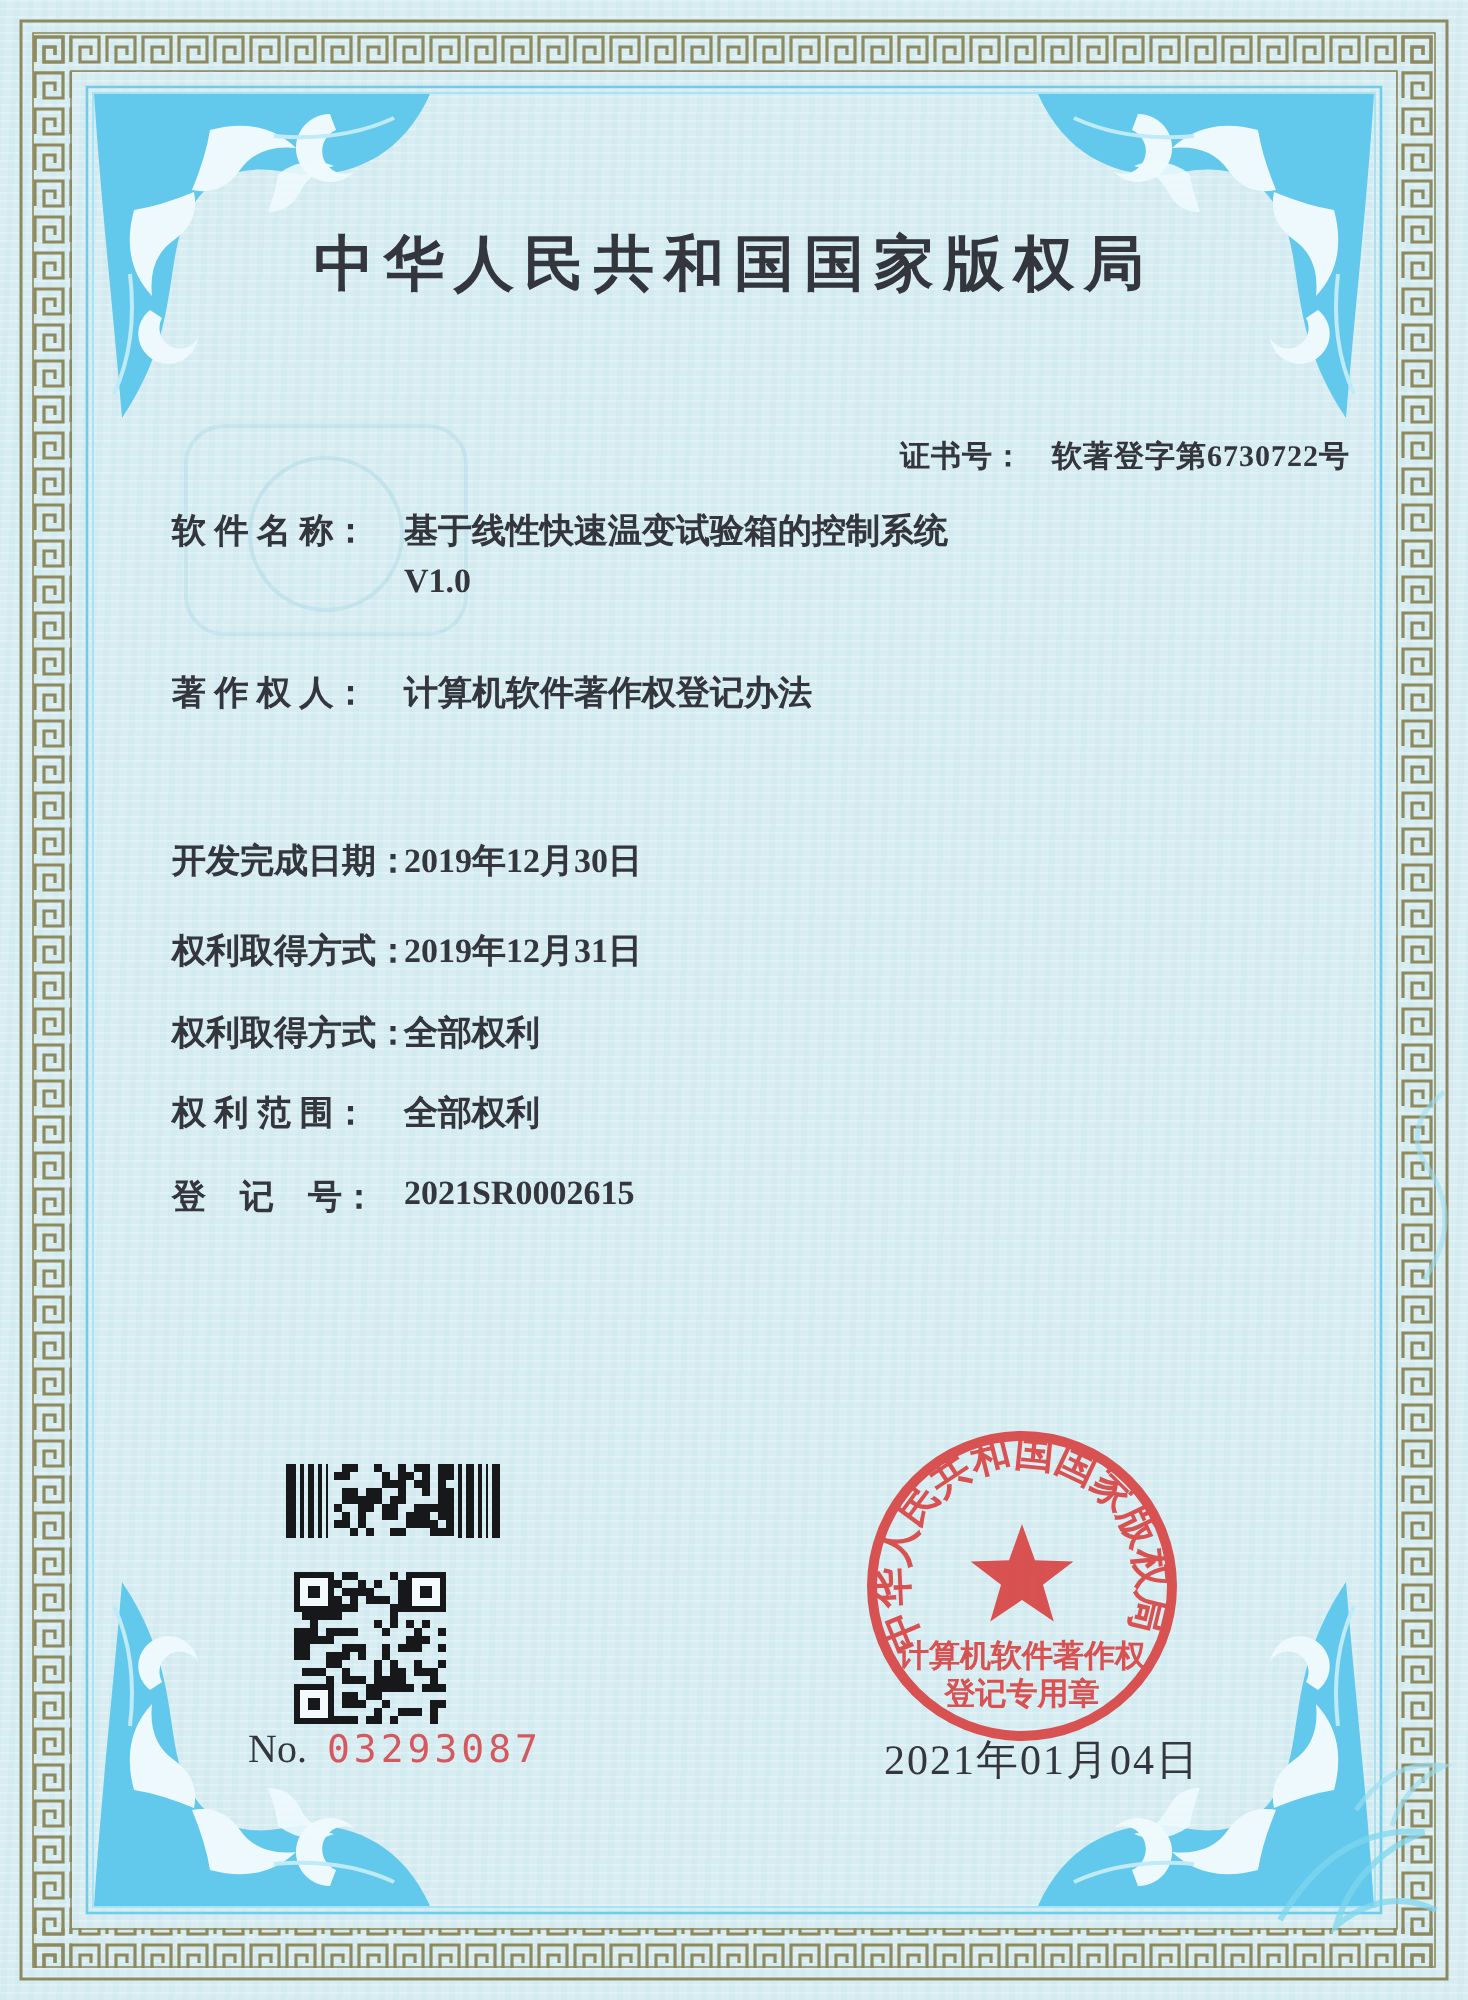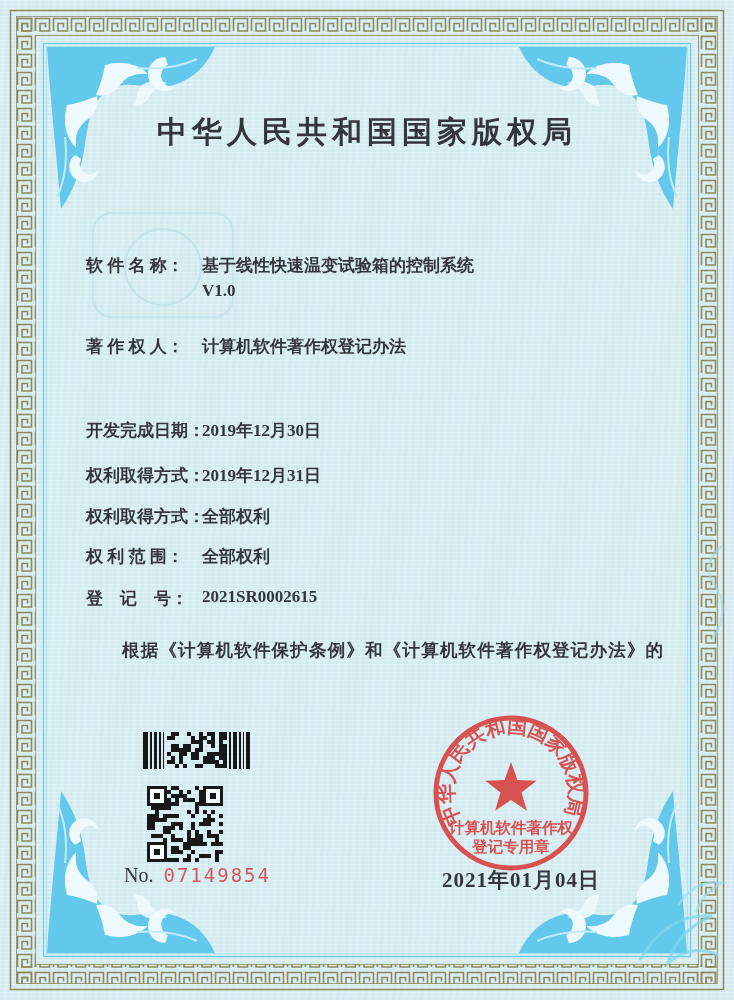--- a/index.html
+++ b/index.html
@@ -28,21 +28,21 @@
   
   .barcode{left:143px;top:732px;width:107px;height:37px;}
   .barcode .bar,[data-noise] b{position:absolute;background:#17181a;display:block;}
   [data-noise]{position:absolute;}
   .qr{left:147px;top:786px;width:76px;height:76px;}
   .finder{position:absolute;width:14px;height:14px;background:#f3fbfd;border:3px solid #17181a;}
   .finder i{position:absolute;left:4px;top:4px;width:6px;height:6px;background:#17181a;display:block;}
   
   .serial{left:124px;top:864px;font-size:20px;white-space:nowrap;}
   .serial .num{font-family:"DejaVu Sans Mono","Liberation Mono",monospace;color:#d4595f;letter-spacing:2px;margin-left:10px;font-size:19px;}
-  .issuedate{left:442px;top:866px;font-size:21px;font-weight:700;letter-spacing:1px;}
+  .issuedate{left:442px;top:866px;font-size:21px;font-weight:400;letter-spacing:1px;}
   
   .wm{left:92px;top:212px;width:138px;height:102px;border:2px solid rgba(140,200,220,.45);border-radius:20px;opacity:.55;}
   .wm i{position:absolute;left:30px;top:14px;width:74px;height:74px;border:2px solid rgba(140,200,220,.5);border-radius:50%;display:block;}
   .seal-svg{left:430px;top:712px;}
   .border-svg{left:0;top:0;}
 </style>
 </head>
 <body>
 
 <div class="page">
@@ -86,20 +86,23 @@
       <path d="M678,905 q18,-26 44,-22 q-20,10 -26,30" stroke="#9adcf0" stroke-width="2.5" fill="none" opacity=".65"></path>
       <path d="M712,640 q20,-30 2,-56 q-14,-20 8,-38" stroke="#9adcf0" stroke-width="2.5" fill="none" opacity=".55"></path>
     </g>
   </svg>
 
   <div class="abs wm">
       <i></i>
     </div>
 
   <div class="abs issuer">中华人民共和国国家版权局</div>
+  <div class="abs certno">
+    <span>证书号：</span><span class="gap"></span><span>软著登字第6730722号</span>
+  </div>
 
   <div class="abs row" style="top:254px">
     <span class="lbl">软 件 名 称：</span>
     <span class="val">基于线性快速温变试验箱的控制系统</span>
   </div>
   <div class="abs val2" style="top:281px;left:202px">V1.0</div>
 
   <div class="abs row" style="top:335px">
     <span class="lbl">著 作 权 人：</span>
     <span class="val">计算机软件著作权登记办法</span>
@@ -123,21 +126,20 @@
   <div class="abs row" style="top:545px">
     <span class="lbl">权 利 范 围：</span>
     <span class="val">全部权利</span>
   </div>
 
   <div class="abs row" style="top:587px">
     <span class="lbl">登　记　号：</span>
     <span class="val">2021SR0002615</span>
   </div>
 
-  <div class="abs stmt" style="top:638px;left:122px">根据《计算机软件保护条例》和《计算机软件著作权登记办法》的</div>
 
   <div class="abs barcode">
     <span class="bar" style="left:0;top:0;width:5px;height:37px"></span>
     <span class="bar" style="left:7px;top:0;width:2px;height:37px"></span>
     <span class="bar" style="left:11px;top:0;width:3px;height:37px"></span>
     <span class="bar" style="left:16px;top:0;width:2px;height:37px"></span>
     <span class="bar" style="left:20px;top:0;width:1px;height:37px"></span>
     <div data-noise="15,9,4,0.55" style="left:24px;top:0;width:60px;height:37px">
         <b style="left: 4px; top: 0px; width: 4px; height: 4px;"></b>
         <b style="left: 8px; top: 0px; width: 4px; height: 4px;"></b>
@@ -398,21 +400,21 @@
       </span>
     <span class="finder" style="left:56px;top:0">
         <i></i>
       </span>
     <span class="finder" style="left:0;top:56px">
         <i></i>
       </span>
   </div>
 
   <div class="abs serial">
-    <span>No.</span><span class="num">07149854</span>
+    <span>No.</span><span class="num">03293087</span>
   </div>
 
   <svg class="abs seal-svg" width="162" height="162" viewBox="0 0 162 162">
     <g opacity="0.92">
       <circle cx="81" cy="81" r="75" fill="none" stroke="#d84545" stroke-width="5"></circle>
       <defs>
         <path id="sealArc" d="M31.8 109.7 A58 58 0 1 1 130.2 109.7" fill="none"></path>
       </defs>
       <text font-size="20.5" font-weight="700" fill="#d84545" font-family="Liberation Serif, DejaVu Serif, serif">
         <textPath href="#sealArc" textLength="238" lengthAdjust="spacingAndGlyphs">中华人民共和国国家版权局</textPath>

